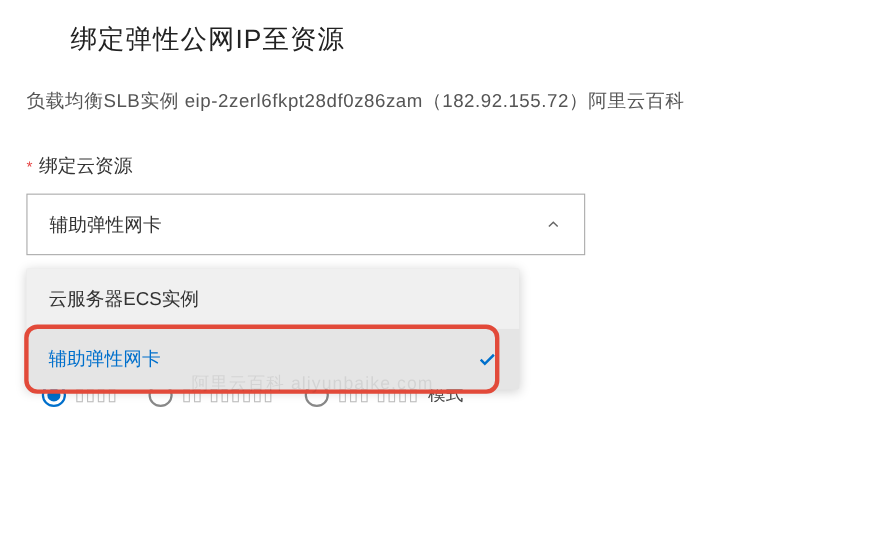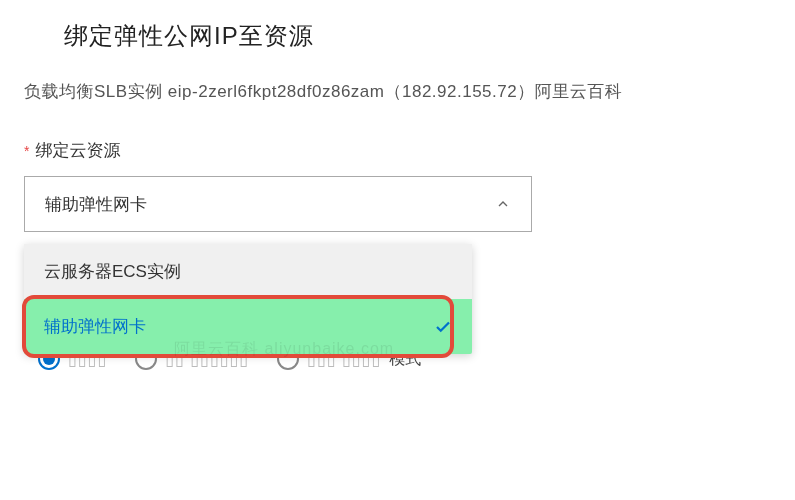--- a/index.html
+++ b/index.html
@@ -59,21 +59,21 @@
       color: #333;
     }
     .chevron {
       width: 16px;
       height: 16px;
     }
     .dropdown {
       margin-top: 12px;
       width: 448px;
       box-shadow: 0 2px 10px rgba(0,0,0,0.18);
-      background: #86efac;
+      background: #e5e5e5;
       border-radius: 2px;
       overflow: visible;
       position: relative;
     }
     .dropdown-option {
       padding: 16px 20px;
       font-size: 17px;
       color: #333;
       cursor: pointer;
       display: flex;

